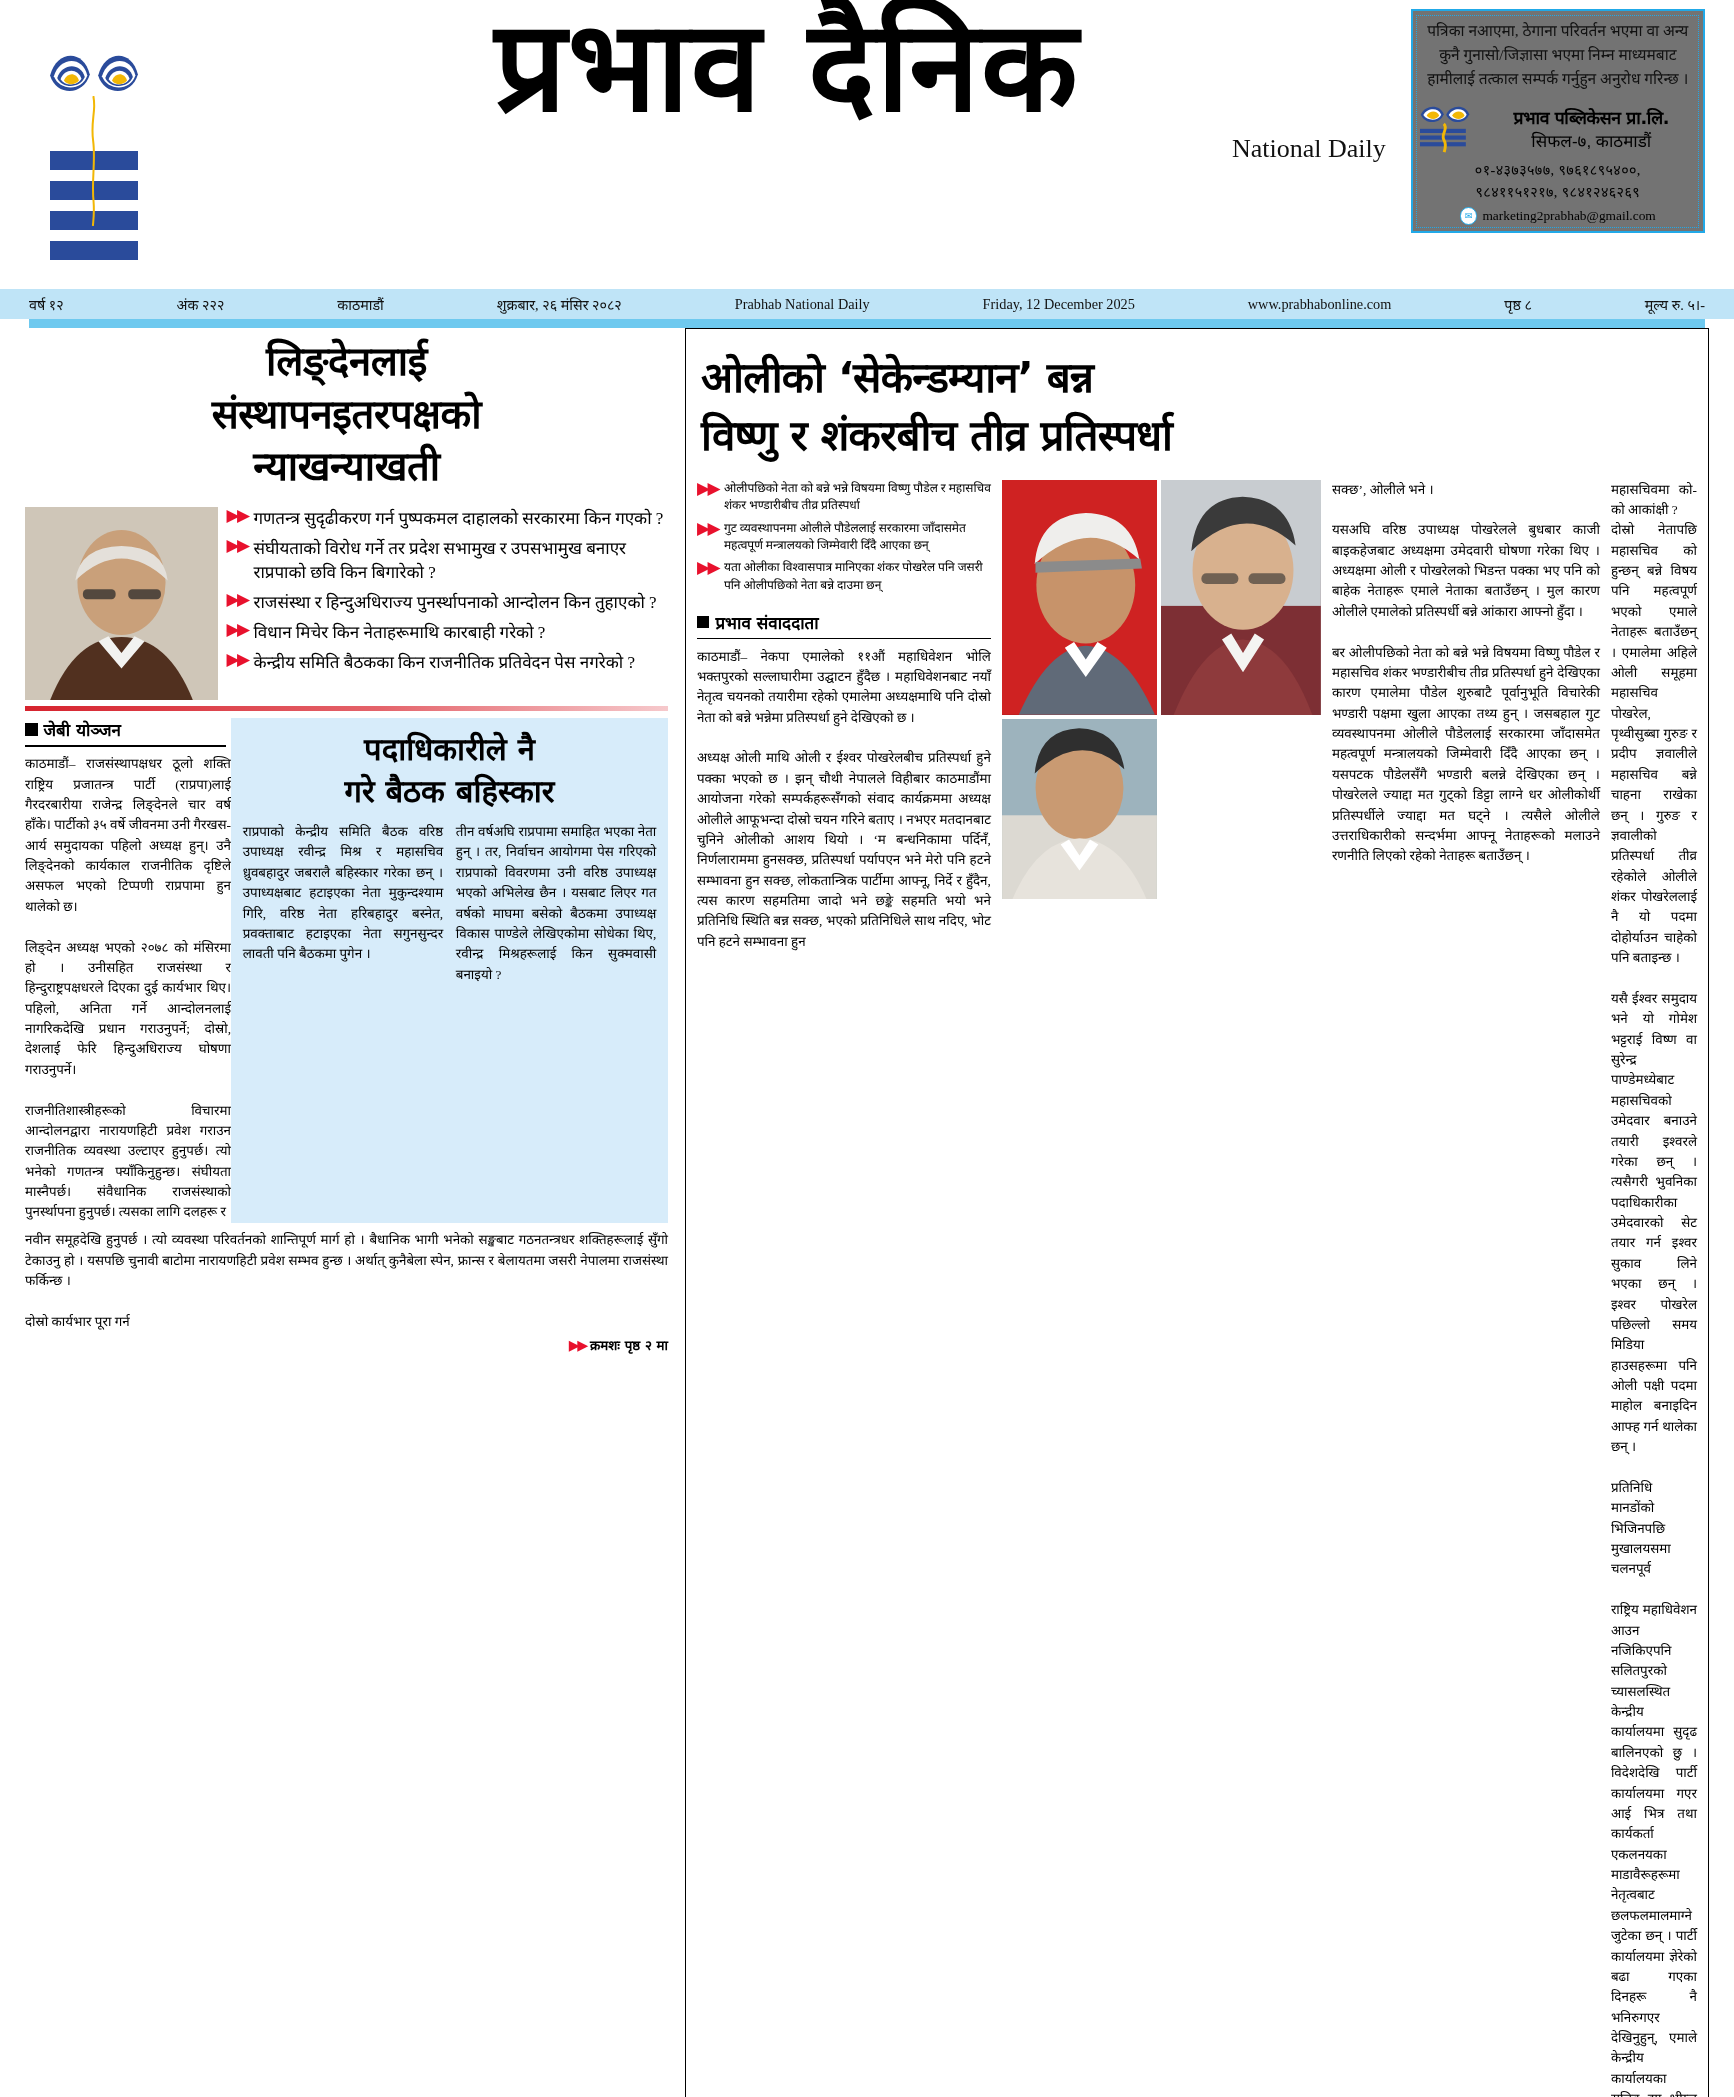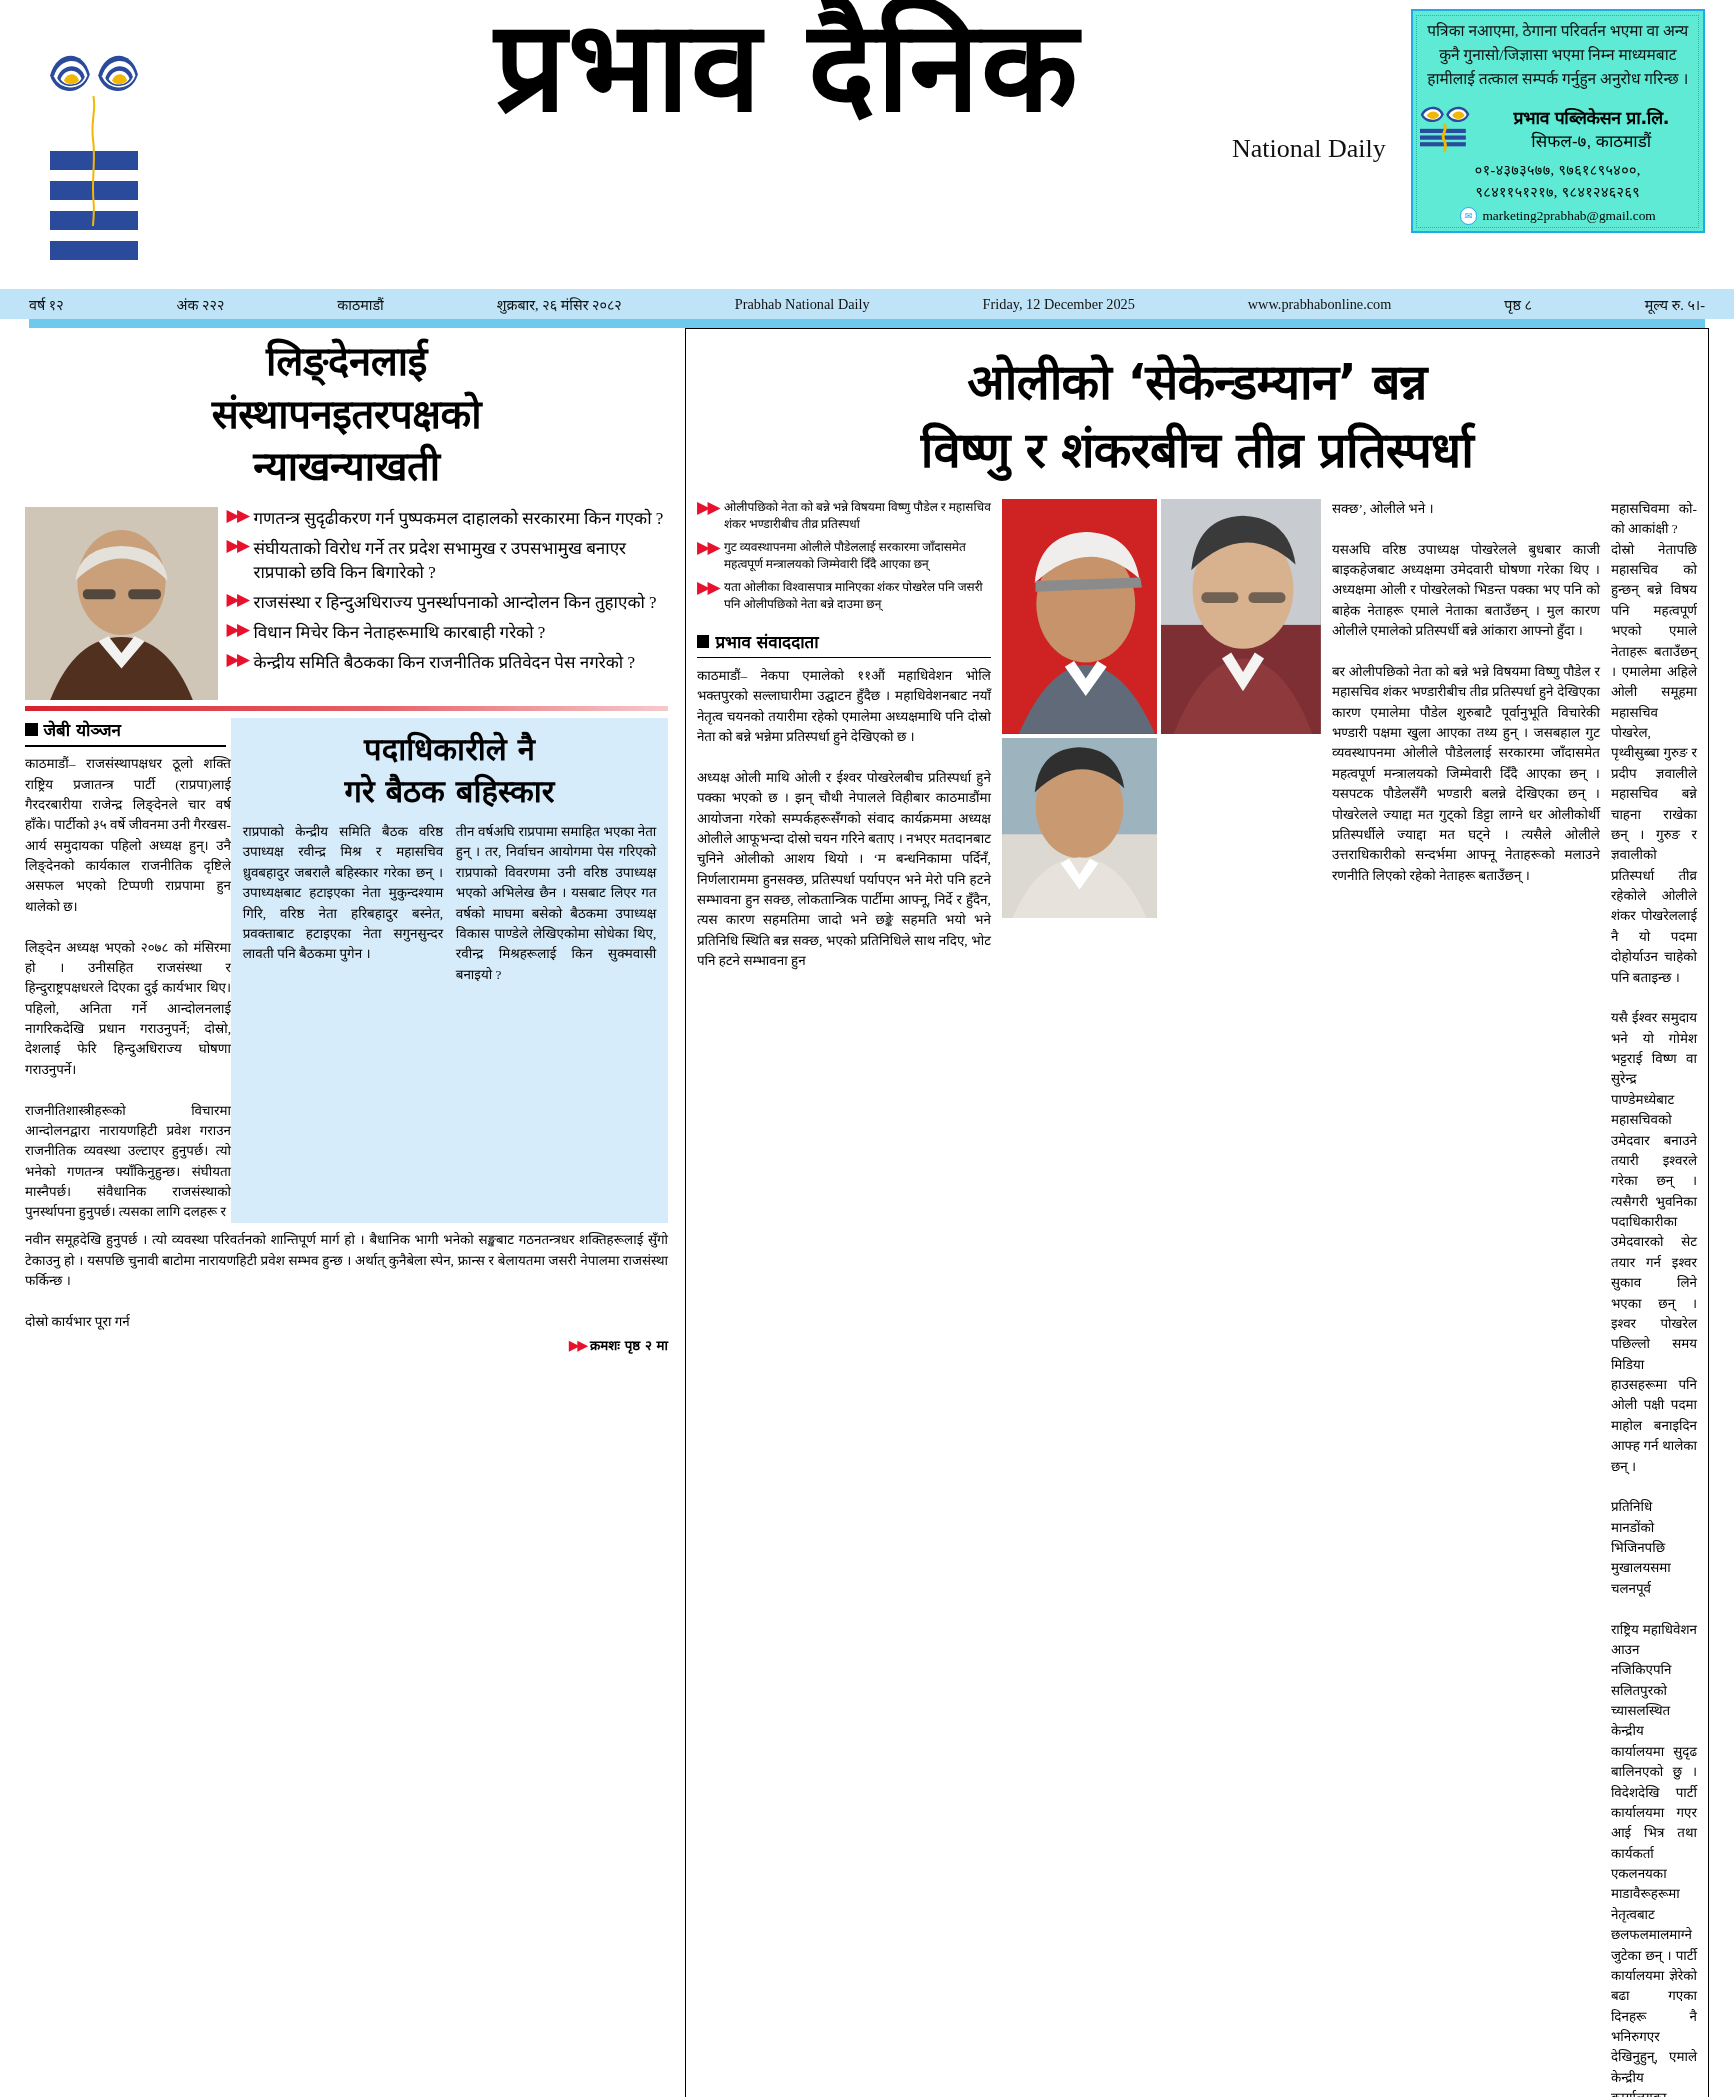--- a/index.html
+++ b/index.html
@@ -35,21 +35,21 @@
     font-size: 26px;
     color:#111;
     align-self:flex-end;
     margin-right: 25px;
     margin-top: 4.2px;
   }
 
   
   .contact-box {
     flex: 0 0 294px; margin-top: 9.2px; margin-right: 4.2px;
-    background:#5eead4; border: 2.1px solid #21a9e8;
+    background:#737373; border: 2.1px solid #21a9e8;
     padding: 7.6px 6.7px 6.7px 6.7px; position:relative;
   }
   .contact-box:after{
     content:""; position:absolute; inset:3.4px; border:1.7px dotted #21a9e8; pointer-events:none;
   }
   .cb-text { font-size: 15.5px; line-height: 1.55; text-align:center; color:#111; font-family:"Liberation Serif", serif; }
   .cb-brand-row { display:flex; align-items:center; gap: 17px; margin-top: 12.6px; }
   .cb-logo { width:50px; height:50px; position:relative; flex:0 0 50px; }
   .cb-brandtext { flex:1; text-align:center; }
   .cb-company { font-size: 17.6px; font-weight:700; font-family:"DejaVu Sans", sans-serif; letter-spacing:-0.4px;}
@@ -98,22 +98,22 @@
   .cols3 .c { flex:1; }
   .body-txt { font-size: 13.4px; line-height: 1.52; text-align: justify; font-family:"Liberation Serif", serif; }
 
   
   .bluebox { background:#d7ecfa; padding: 11px 11.7px; flex:1; }
   .bluehead { font-family:"DejaVu Sans", sans-serif; font-weight:700; font-size: 31px; line-height:1.35; text-align:center; }
   .bluecols { display:flex; gap: 12.6px; margin-top: 9.2px; }
 
   
   .main-head {
-    font-family:"DejaVu Sans", sans-serif; font-weight:700; text-align:center;
-    font-size: 49px; line-height:1.38; letter-spacing:-0.8px; padding: 11px 4.2px 5.9px 4.2px;
+    font-family:"DejaVu Sans", sans-serif; font-weight:700; 
+    font-size: 42px; line-height:1.38; letter-spacing:-0.8px; padding: 11px 4.2px 5.9px 4.2px;
   }
   .main-grid { display:flex; gap: 11px; margin-top: 8.4px; }
   .mc { flex:1; }
   .mphotos { flex: 0 0 319px; display:flex; flex-direction:column; gap: 4.2px; }
   .photo-row { display:flex; gap: 4.2px; }
   .mbullet .btext { font-size: 12px; }
 
   .ph { position:relative; overflow:hidden; }
 
   

